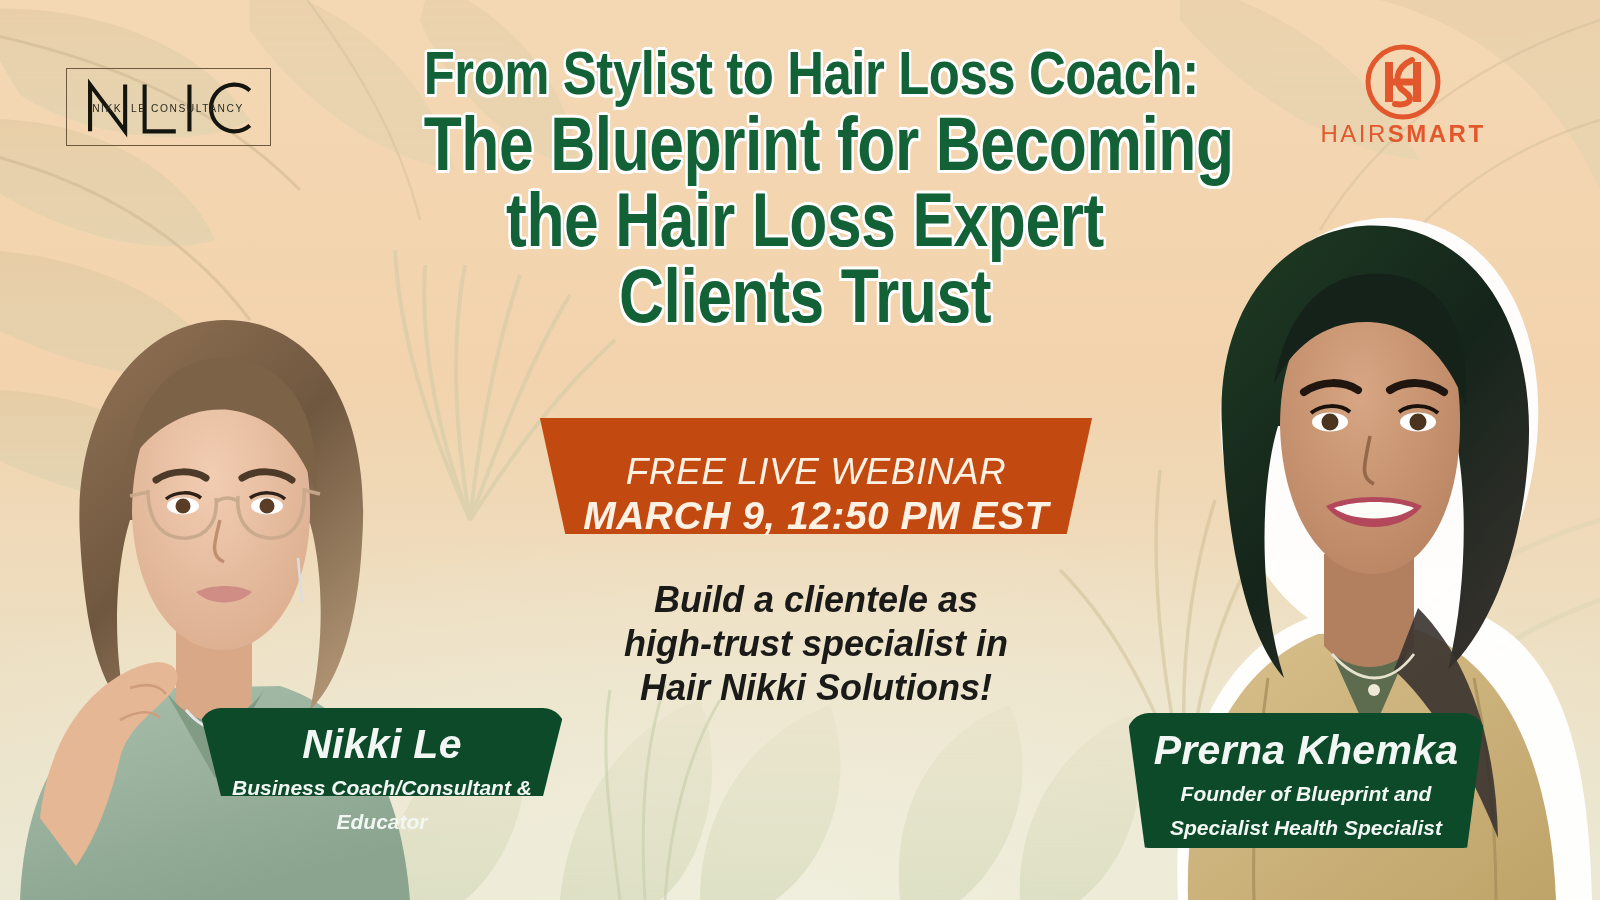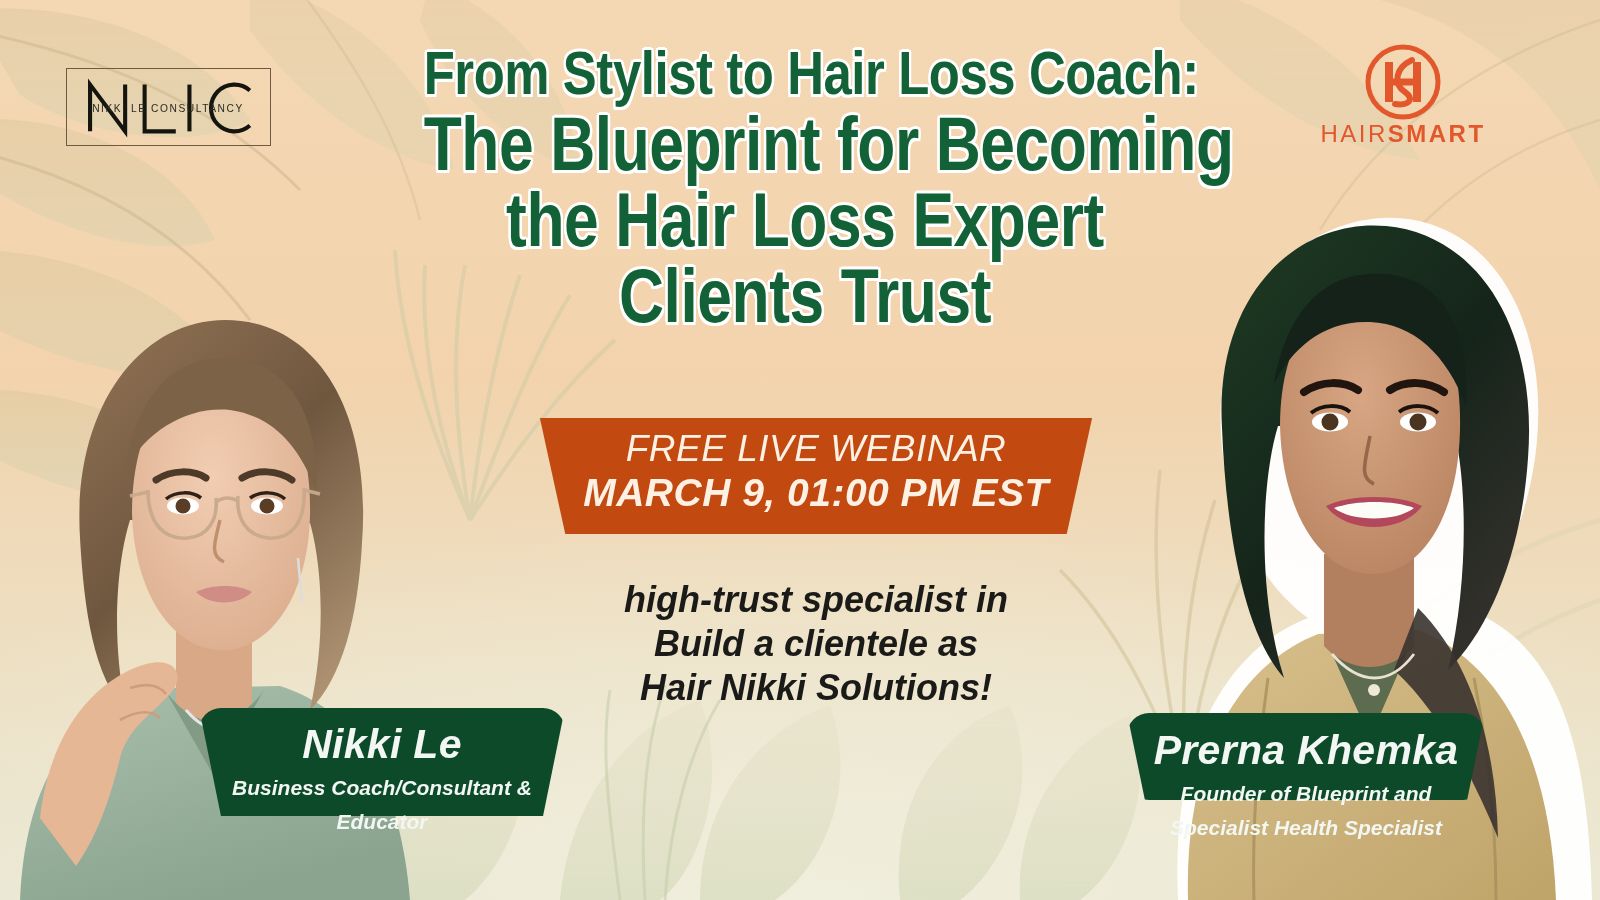--- a/index.html
+++ b/index.html
@@ -110,21 +110,21 @@
     border-radius: 16px;
   }
   .banner .btext {
     position: relative;
     text-align: center;
     color: #fdf1e4;
     font-style: italic;
     letter-spacing: 0.5px;
   }
   .banner .line1 {
-    padding-top: 10px;
+    padding-top: 33px;
     font-size: 37px;
     font-weight: 400;
     line-height: 42px;
   }
   .banner .line2 {
     font-size: 39px;
     font-weight: 800;
     line-height: 46px;
   }
 
@@ -176,26 +176,26 @@
   }
   .plate .prole {
     font-size: 21px;
     font-weight: 800;
     font-style: italic;
     line-height: 26px;
     margin-top: 8px;
   }
 
   .plate-left {
-    left: 199px;  top: 708px;  width: 366px; height: 108px;
+    left: 199px;  top: 708px;  width: 366px; height: 88px;
   }
   .plate-left .inner { padding-top: 13px; }
 
   .plate-right {
-    left: 1127px; top: 713px; width: 358px; height: 87px;
+    left: 1127px; top: 713px; width: 358px; height: 135px;
   }
   .plate-right .inner { padding-top: 14px; }
 </style>
 </head>
 <body>
 
 <div id="poster">
 
   <div class="bg-base"></div>
   <svg class="bg-svg" viewBox="0 0 1600 900" preserveAspectRatio="none">
@@ -434,27 +434,27 @@
 
       <path d="M214 476 C 242 508, 272 508, 296 476" stroke="#e9e2cf" stroke-width="2.8" fill="none"></path>
       <circle cx="256" cy="512" r="6" fill="#efe8d6"></circle>
     </svg>
   </div>
 
   <div class="banner">
     <div class="shape"></div>
     <div class="btext">
       <div class="line1">FREE LIVE WEBINAR</div>
-      <div class="line2">MARCH 9, 01:00 PM EST</div>
+      <div class="line2">MARCH 9, 12:50 PM EST</div>
     </div>
   </div>
 
   <div class="tagline">
+    <div>Build a clientele as</div>
     <div>high-trust specialist in</div>
-    <div>Build a clientele as</div>
     <div>Hair Nikki Solutions!</div>
   </div>
 
   <div class="plate plate-left">
     <div class="shape"></div>
     <div class="inner">
       <div class="pname">Nikki Le</div>
       <div class="prole">Business Coach/Consultant &amp;</div>
       <div class="prole">Educator</div>
     </div>

